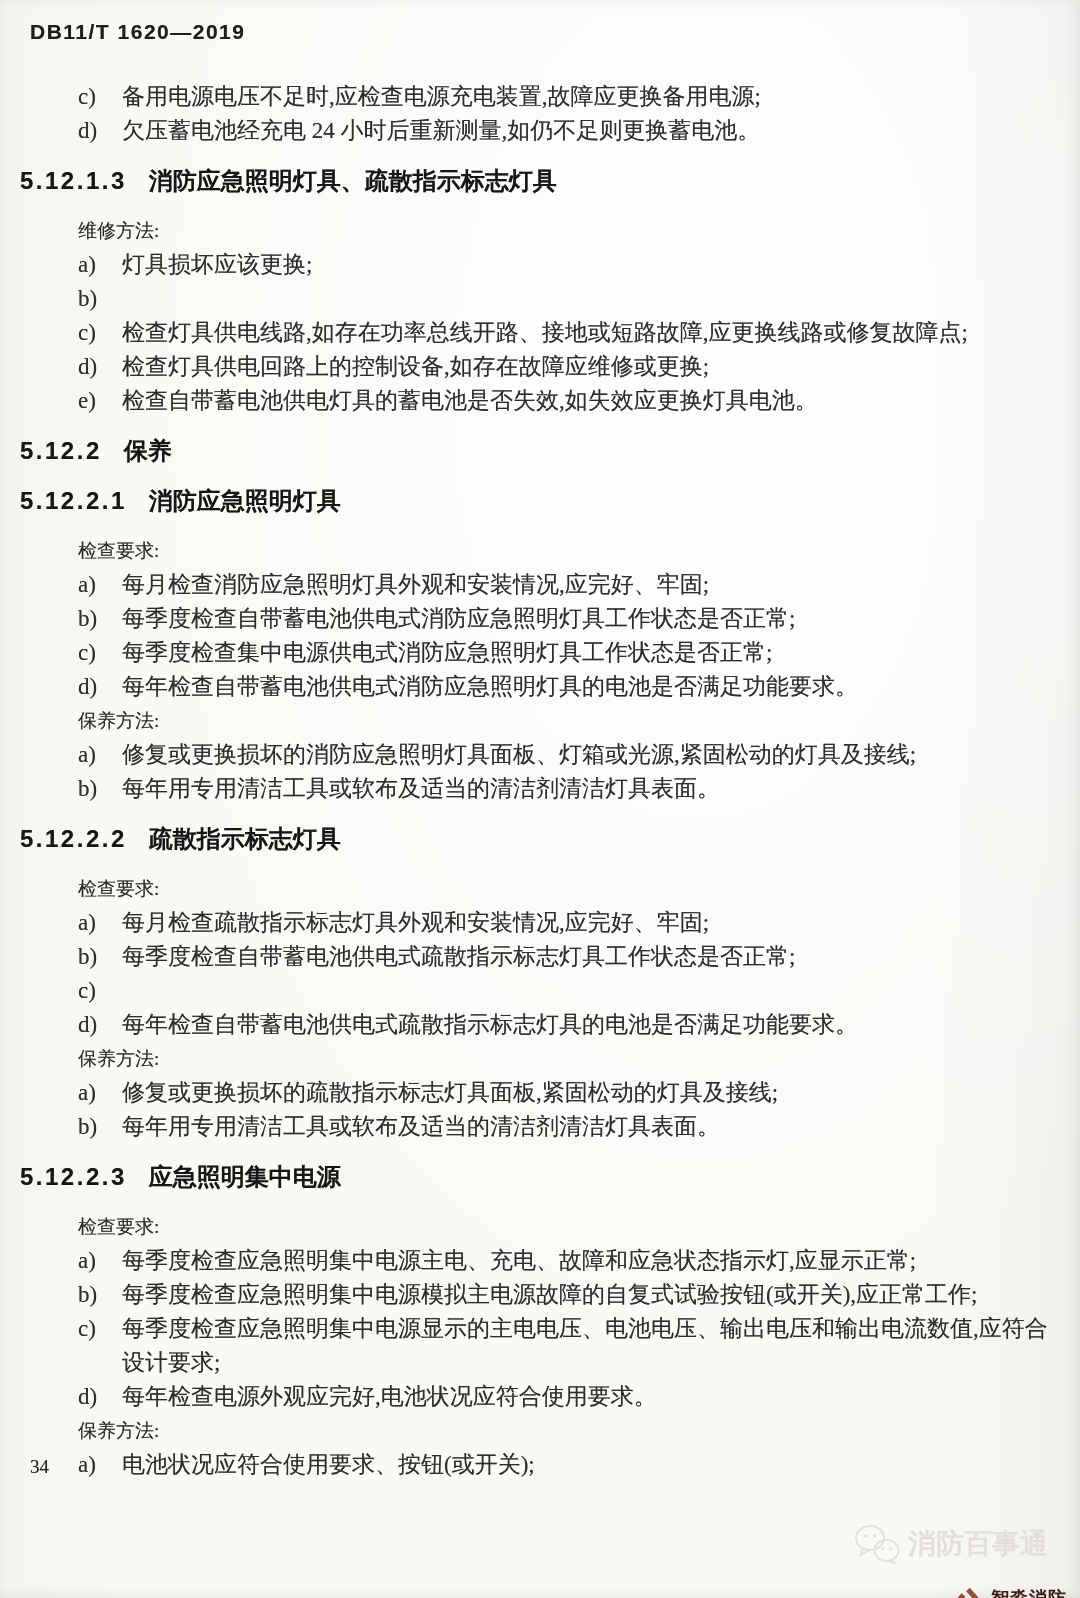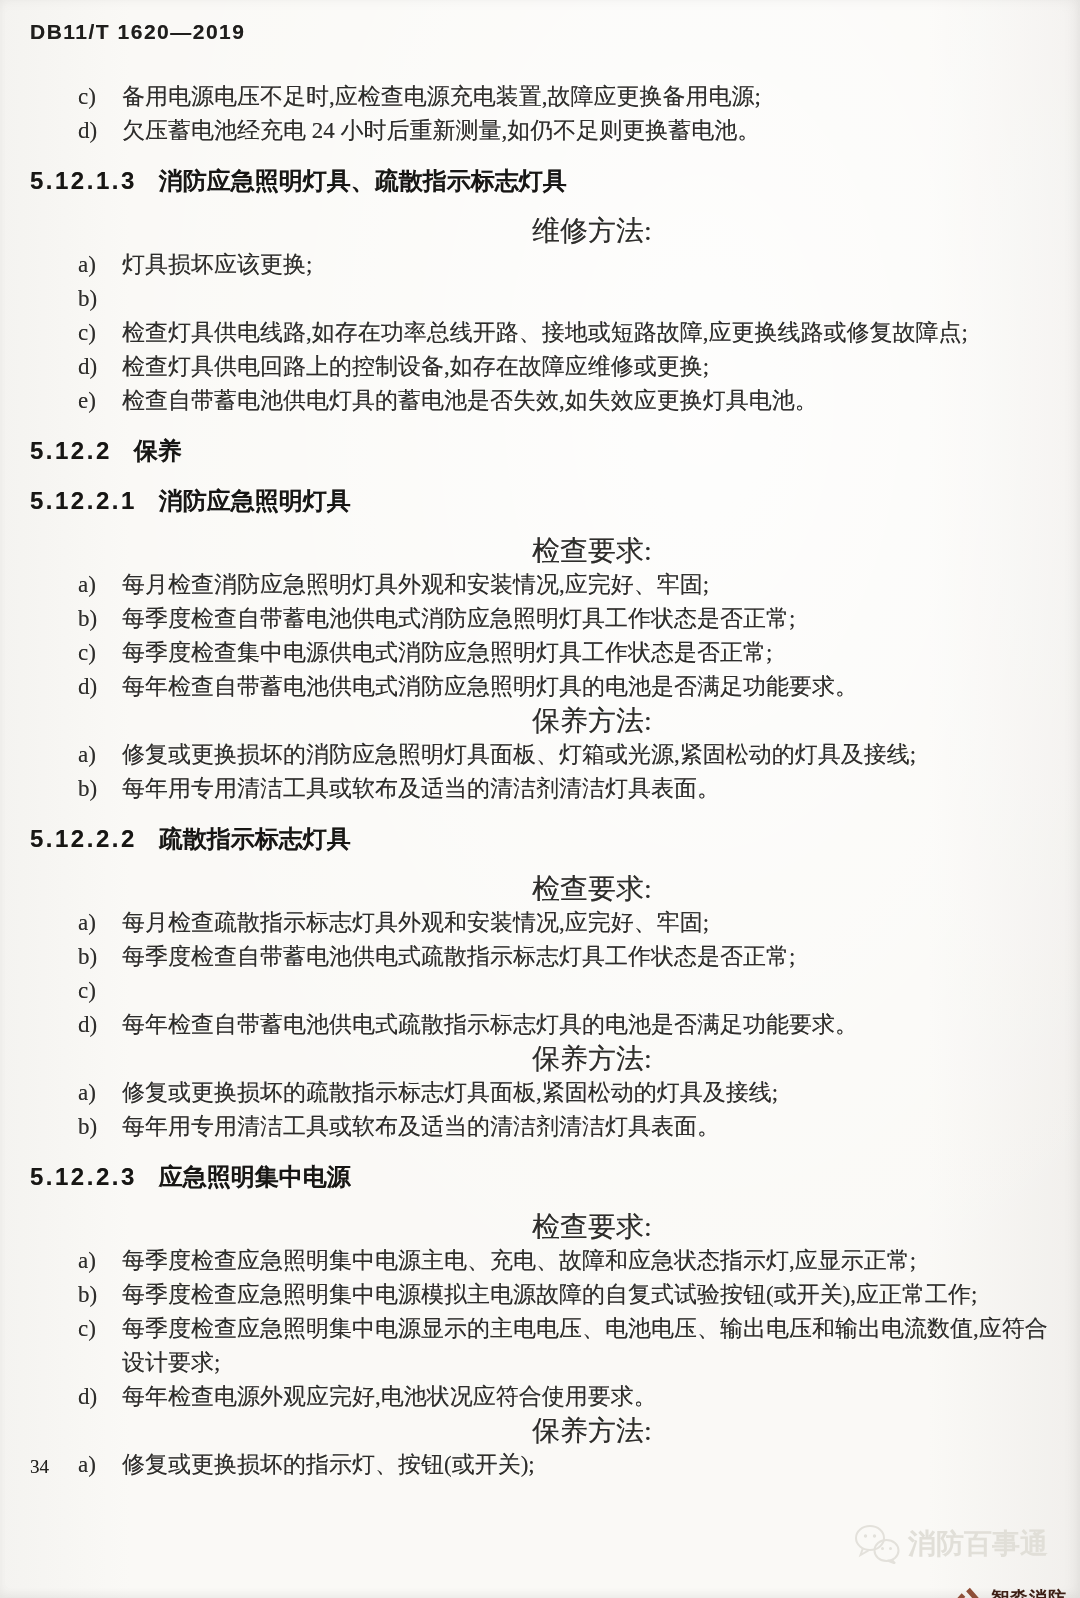--- a/index.html
+++ b/index.html
@@ -31,27 +31,27 @@
     text-shadow:0 0 0.6px rgba(40,40,40,0.45);
   }
   .list-item {
     display:flex;
     padding-left:78px; padding-right:24px;
     font-size:23px; line-height:34px;
   }
   .li-marker { flex:0 0 44px; }
   .li-text { white-space:pre-wrap; }
   .label-line {
-    padding-left:104px;
-    font-size:28px; line-height:34px;text-align:center;
+    padding-left:78px;
+    font-size:19px; line-height:34px;
   }
   .heading {
     display:flex; gap:22px;
     margin:16px 0;
-    padding-left:30px;
+    padding-left:20px;
     font-family:"Liberation Sans", sans-serif;
     font-size:24px; font-weight:bold; line-height:34px;
     color:#171614;
   }
   .h-num { letter-spacing:2.5px; }
   .page-number {
     position:absolute; left:30px; top:1456px;
     font-size:19px; color:#24231f;
     text-shadow:0 0 0.6px rgba(40,40,40,0.45);
   }
@@ -202,21 +202,21 @@
         <span class="li-text">每季度检查应急照明集中电源显示的主电电压、电池电压、输出电压和输出电流数值,应符合
 设计要求;</span>
       </div>
       <div class="list-item">
         <span class="li-marker">d)</span>
         <span class="li-text">每年检查电源外观应完好,电池状况应符合使用要求。</span>
       </div>
       <div class="label-line">保养方法:</div>
       <div class="list-item">
         <span class="li-marker">a)</span>
-        <span class="li-text">修复或更换损坏的指示灯、按钮(或开关);</span>
+        <span class="li-text">电池状况应符合使用要求、按钮(或开关);</span>
       </div>
     </main>
 
   <div class="page-number">34</div>
 
   <div class="watermark-brand">
     <svg width="46" height="40" viewBox="0 0 46 40">
       <g fill="none" stroke="#e3e1db" stroke-width="2">
         <ellipse cx="16" cy="14" rx="14" ry="12"></ellipse>
         <path d="M9 24 L6.5 31 L14.5 26.5"></path>

